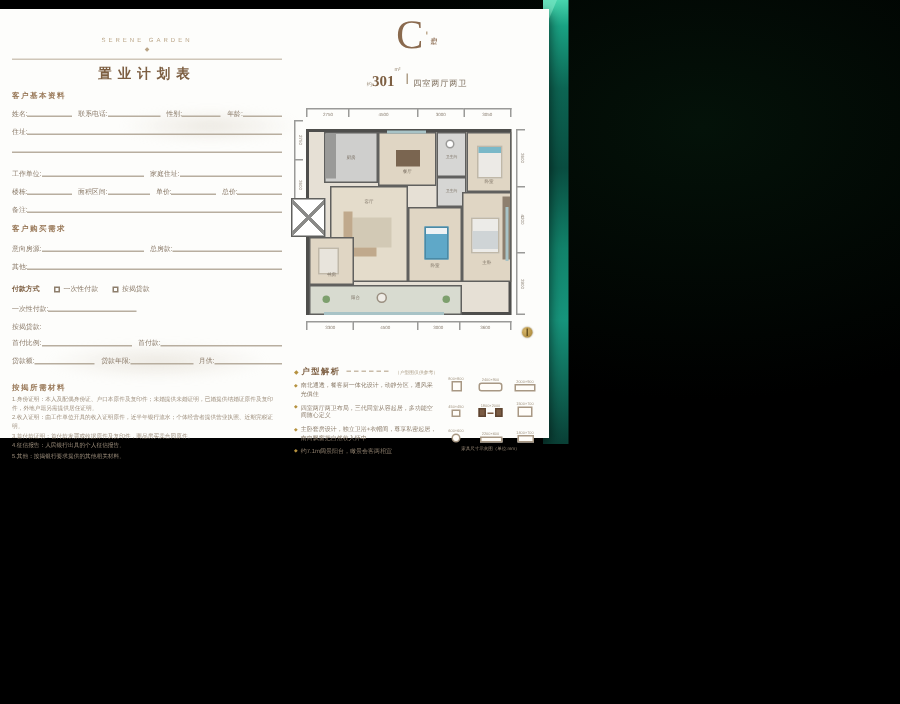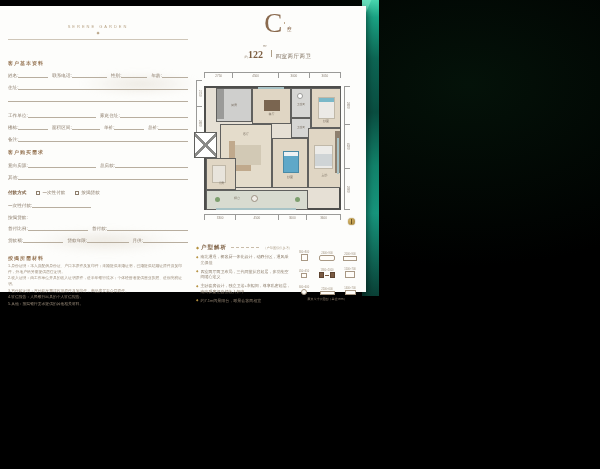--- a/index.html
+++ b/index.html
@@ -98,20 +98,21 @@
 
   <div class="doc">
 
     <div class="wm" style="left:80px;top:66px;width:120px;height:24px"></div>
     <div class="wm" style="left:30px;top:222px;width:150px;height:26px"></div>
 
     <div class="formcol" style="top:0">
       <div class="brand">SERENE GARDEN</div>
       <div class="ornament">◆</div>
       <div class="title-rule"></div>
+      <div class="form-title">置业计划表</div>
 
       <div class="sec" style="top:54px">客户基本资料</div>
 
       <div class="frow" style="top:63px">
         <span class="fld" style="flex:1.1">
             <span class="lbl">姓名:</span>
             <span class="fl"></span>
           </span>
         <span class="fld" style="flex:1.5">
             <span class="lbl">联系电话:</span>
@@ -255,21 +256,21 @@
         <p>3.首付款证明：首付款发票或收据原件及复印件，商品房买卖合同原件。</p>
         <p>4.征信报告：人民银行出具的个人征信报告。</p>
         <p>5.其他：按揭银行要求提供的其他相关材料。</p>
       </div>
     </div>
 
     <div class="unit-head" style="top:4px">
       <span class="uletter">C</span><span class="utype">户型</span>
     </div>
     <div class="spec" style="top:38px">
-      <span class="pre">约</span><span class="area">122</span><span class="au">m²</span><span class="bar"></span><span class="tx">四室两厅两卫</span>
+      <span class="pre">约</span><span class="area">301</span><span class="au">m²</span><span class="bar"></span><span class="tx">四室两厅两卫</span>
     </div>
 
     <div class="dimrow" style="left:204px;top:66px;width:137px">
       <div class="seg" style="flex:2.75">2750</div>
       <div class="seg" style="flex:4.5">4500</div>
       <div class="seg" style="flex:3">3000</div>
       <div class="seg" style="flex:3.05">3050</div>
     </div>
 
     <div class="dimcolv" style="left:196px;top:74px;height:60px">

